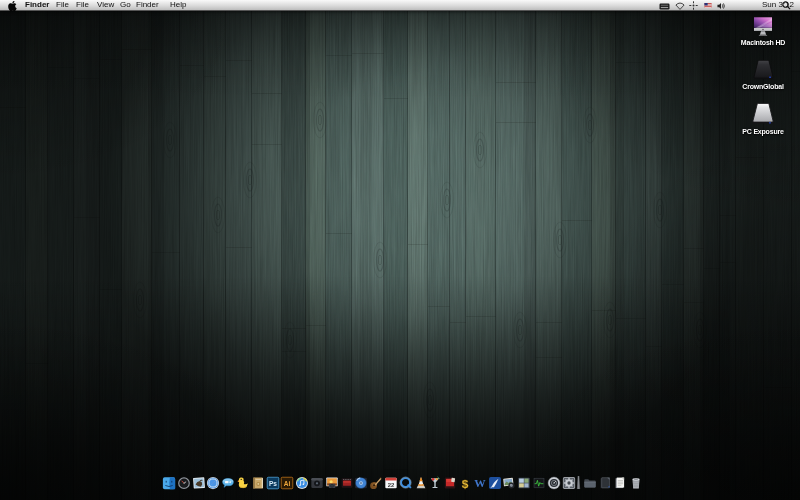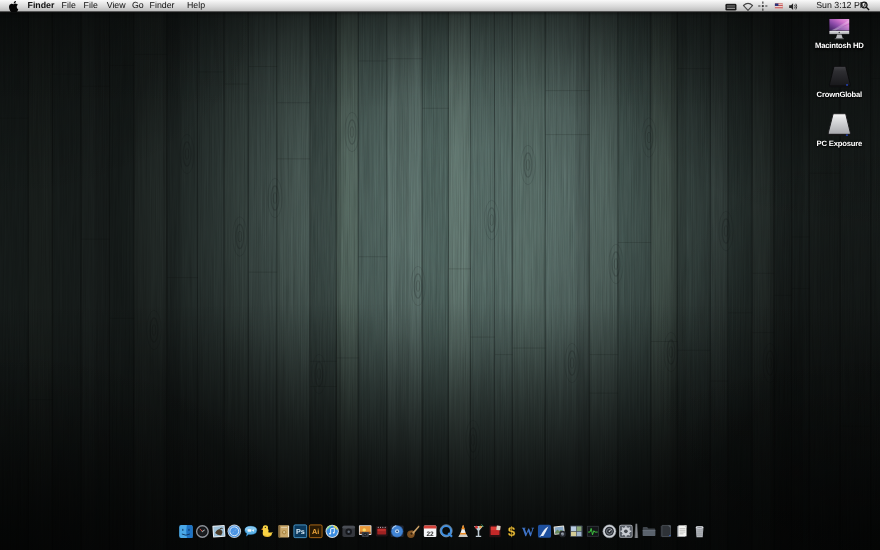--- a/index.html
+++ b/index.html
@@ -249,21 +249,21 @@
       <rect width="10" height="7" fill="#c23b38"></rect>
       <rect y="1.2" width="10" height="1.1" fill="#eee"></rect>
       <rect y="3.4" width="10" height="1.1" fill="#eee"></rect>
       <rect y="5.6" width="10" height="1.1" fill="#eee"></rect>
       <rect width="4.5" height="3.4" fill="#29337a"></rect>
     </svg>
  <svg class="mic" style="left:717px;top:1.5px" width="8" height="8" viewBox="0 0 9 9">
       <path d="M0.5 3 H2.5 L4.5 1 V8 L2.5 6 H0.5 Z" fill="#222"></path>
       <path d="M6 2.7 Q7.4 4.5 6 6.3 M7.3 1.6 Q9.3 4.5 7.3 7.4" stroke="#222" stroke-width="0.9" fill="none"></path>
     </svg>
- <span class="clock" style="left:742px">Sun 3:12 PM</span>
+ <span class="clock" style="left:762px">Sun 3:12 PM</span>
  <svg class="mic" style="left:782px;top:1px" width="9" height="9" viewBox="0 0 10 10">
       <circle cx="4" cy="4" r="3" fill="none" stroke="#111" stroke-width="1.2"></circle>
       <path d="M6.2 6.2 L9 9" stroke="#111" stroke-width="1.4"></path>
     </svg>
 </div>
 <div class="dicon" style="top:16px">
     <svg width="22" height="20" viewBox="0 0 22 20">
  <defs>
         <linearGradient id="imacscr" x1="0" y1="1" x2="1" y2="0">
           <stop offset="0" stop-color="#38205a"></stop>

